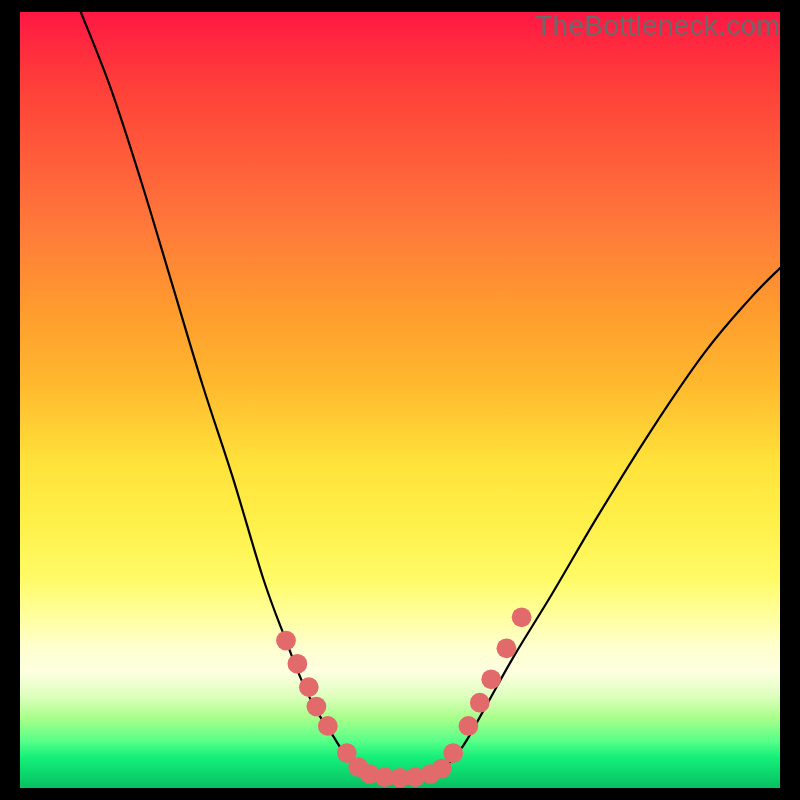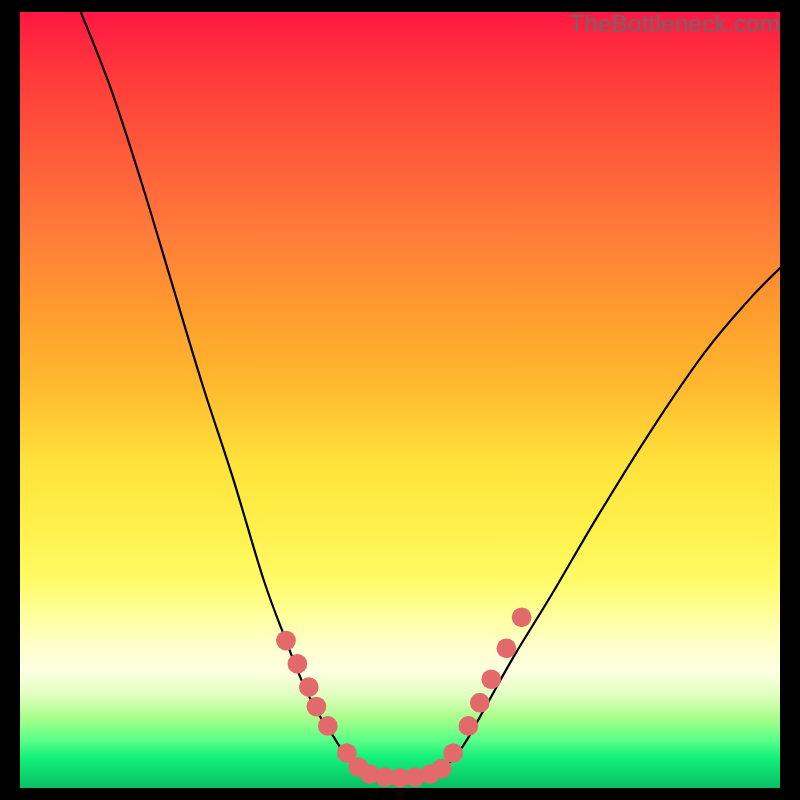--- a/index.html
+++ b/index.html
@@ -50,21 +50,21 @@
     left: 0;
     top: 0;
     width: 760px;
     height: 776px;
   }
   .watermark {
     position: absolute;
     top: 10px;
     right: 20px;
     color: #6a6a6a;
-    font-size: 24px;
+    font-size: 28px;
     letter-spacing: 0.3px;
     user-select: none;
   }
 </style>
 </head>
 <body>
 
 <div class="frame">
   <div class="plot">
     <svg viewBox="0 0 760 776" preserveAspectRatio="none">

